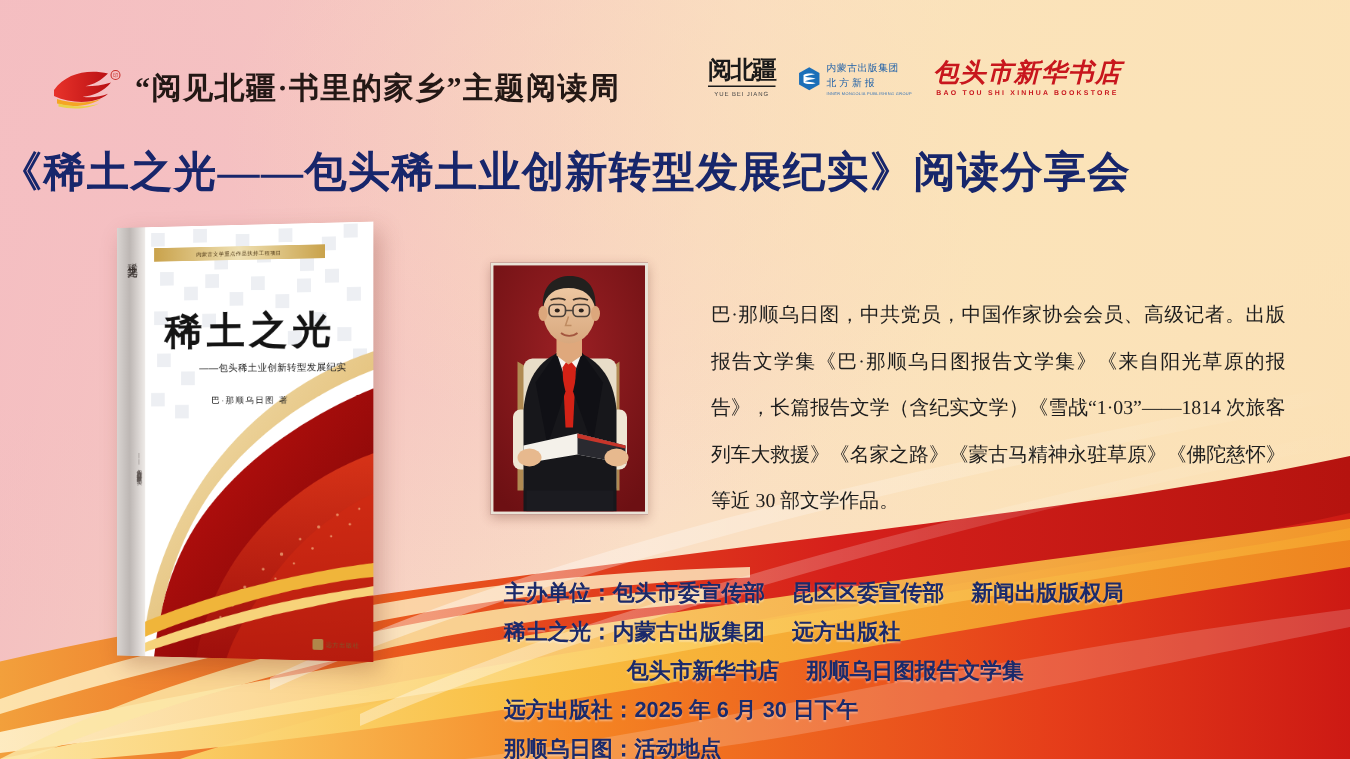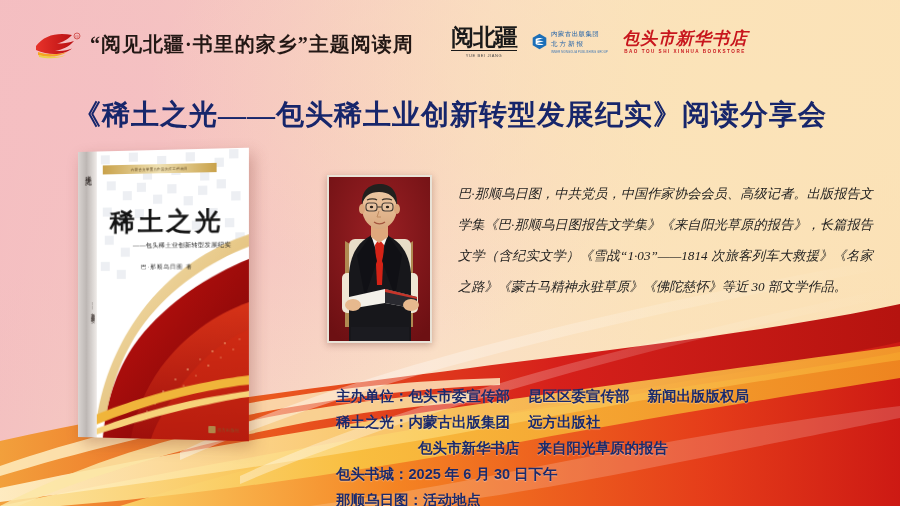--- a/index.html
+++ b/index.html
@@ -13,34 +13,34 @@
     background:
       radial-gradient(120% 95% at 86% 18%, #fbe3b8 0%, rgba(251,227,184,0) 58%),
       radial-gradient(110% 100% at 6% 22%, #f5bfc2 0%, rgba(245,191,194,0) 62%),
       linear-gradient(100deg, #f3bcc0 0%, #f6cdc2 26%, #fadfc6 50%, #fbe2bb 72%, #fbe0b4 100%);
   }
 
   
   .swoosh { position:absolute; left:0; bottom:0; width:900px; height:250px; }
 
   
-  .hdr { position:absolute; left:0; top:2px; width:764px; height:80px; }
+  .hdr { position:absolute; left:0; top:16px; width:764px; height:80px; }
   .flag-logo { position:absolute; left:34px; top:28px; width:50px; height:30px; }
   .hdr-title {
     position:absolute; left:90px; top:29px;
     font-family:"Liberation Serif","DejaVu Serif",serif;
     font-size:20px; font-weight:700; color:#231815; letter-spacing:1px;
     white-space:nowrap;
   }
 
   
   .logos { position:absolute; right:16px; top:24px; display:flex; align-items:center; gap:14px; }
   .logo-yue { display:flex; flex-direction:column; align-items:center; }
   .logo-yue .zh {
-    font-family:"Liberation Serif",serif; font-weight:700; font-size:23px;
+    font-family:"Liberation Serif",serif; font-weight:700; font-size:16px;
     color:#1a1a1a; letter-spacing:-1px; line-height:1;
     border-bottom:1.5px solid #1a1a1a; padding-bottom:1px;
   }
   .logo-yue .en { font-size:4px; color:#444; letter-spacing:.6px; margin-top:1.5px; }
 
   .logo-impg { display:flex; align-items:center; gap:3px; }
   .impg-mark { width:17px; height:17px; }
   .impg-txt { display:flex; flex-direction:column; }
   .impg-txt .l1 { font-family:"Liberation Serif",serif; font-size:6.5px; color:#1c5fa8; letter-spacing:.4px; }
   .impg-txt .l2 { font-family:"Liberation Serif",serif; font-size:6.5px; color:#1c5fa8; letter-spacing:2px; margin-top:1px;}
@@ -48,21 +48,21 @@
 
   .logo-xh { display:flex; flex-direction:column; align-items:center; }
   .logo-xh .zh {
     font-family:"Liberation Serif",serif; font-style:italic; font-weight:700;
     font-size:17px; color:#c8161d; letter-spacing:1px; line-height:1;
   }
   .logo-xh .en { font-size:4.6px; color:#c8161d; letter-spacing:1.5px; margin-top:2px; font-weight:700; }
 
   
   .main-title {
-    position:absolute; left:0; top:96px; width:900px; text-align:center;
+    position:absolute; left:0; top:96px; width:900px; text-align:left;
     font-family:"Liberation Serif","DejaVu Serif",serif;
     font-size:28px; font-weight:700; color:#17266b;
     letter-spacing:1px; white-space:nowrap;
   }
 
   
   .book-wrap { position:absolute; left:60px; top:150px; width:220px; height:300px; }
   .book-shadow {
     position:absolute; left:18px; top:268px; width:170px; height:22px;
     background:radial-gradient(ellipse at center, rgba(120,40,20,.35) 0%, rgba(120,40,20,0) 70%);
@@ -123,21 +123,21 @@
     box-shadow:0 2px 7px rgba(90,30,20,.3);
   }
   .photo svg { display:block; }
 
   
   .bio {
     position:absolute; left:458px; top:178px; width:415px;
     font-family:"Liberation Serif","DejaVu Serif",serif;
     font-size:13.2px; color:#1d1d1d; line-height:31px; text-align:justify;
   }
-  .bio p { margin:0;font-style:italic; }
+  .bio p { margin:16px; }
 
   
   .info {
     position:absolute; left:336px; top:383px; width:540px;
     font-family:"Liberation Sans","DejaVu Sans",sans-serif;
     font-size:14.5px; font-weight:700; color:#1b2a6b; line-height:26px;
     text-shadow:0 1px 1px rgba(255,255,255,.35);
   }
   .info .row { white-space:nowrap; }
   .info .indent { padding-left:82px; }
@@ -413,23 +413,23 @@
   </div>
 
   <div class="info">
     <div class="row">
       <span>主办单位：</span><span>包头市委宣传部</span><span class="gap"></span><span>昆区区委宣传部</span><span class="gap"></span><span>新闻出版版权局</span>
     </div>
     <div class="row">
       <span>稀土之光：</span><span>内蒙古出版集团</span><span class="gap"></span><span>远方出版社</span>
     </div>
     <div class="row indent">
-      <span>包头市新华书店</span><span class="gap"></span><span>来自阳光草原的报告</span>
+      <span>包头市新华书店</span><span class="gap"></span><span>那顺乌日图报告文学集</span>
     </div>
     <div class="row">
-      <span>包头书城：</span><span>2025 年 6 月 30 日下午</span>
+      <span>远方出版社：</span><span>2025 年 6 月 30 日下午</span>
     </div>
     <div class="row">
       <span>那顺乌日图：</span><span>活动地点</span>
     </div>
   </div>
 
 </div>
 
 </body></html>

